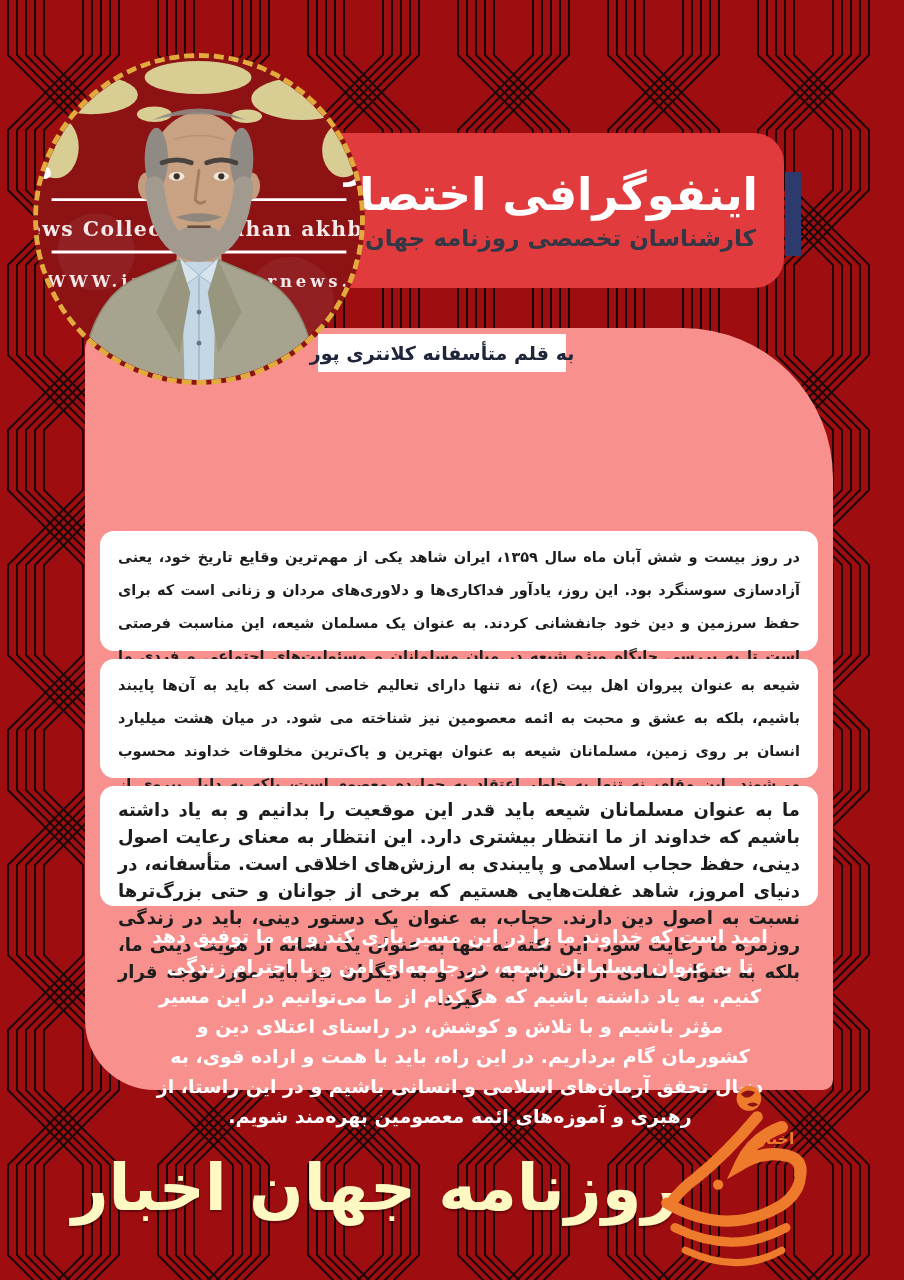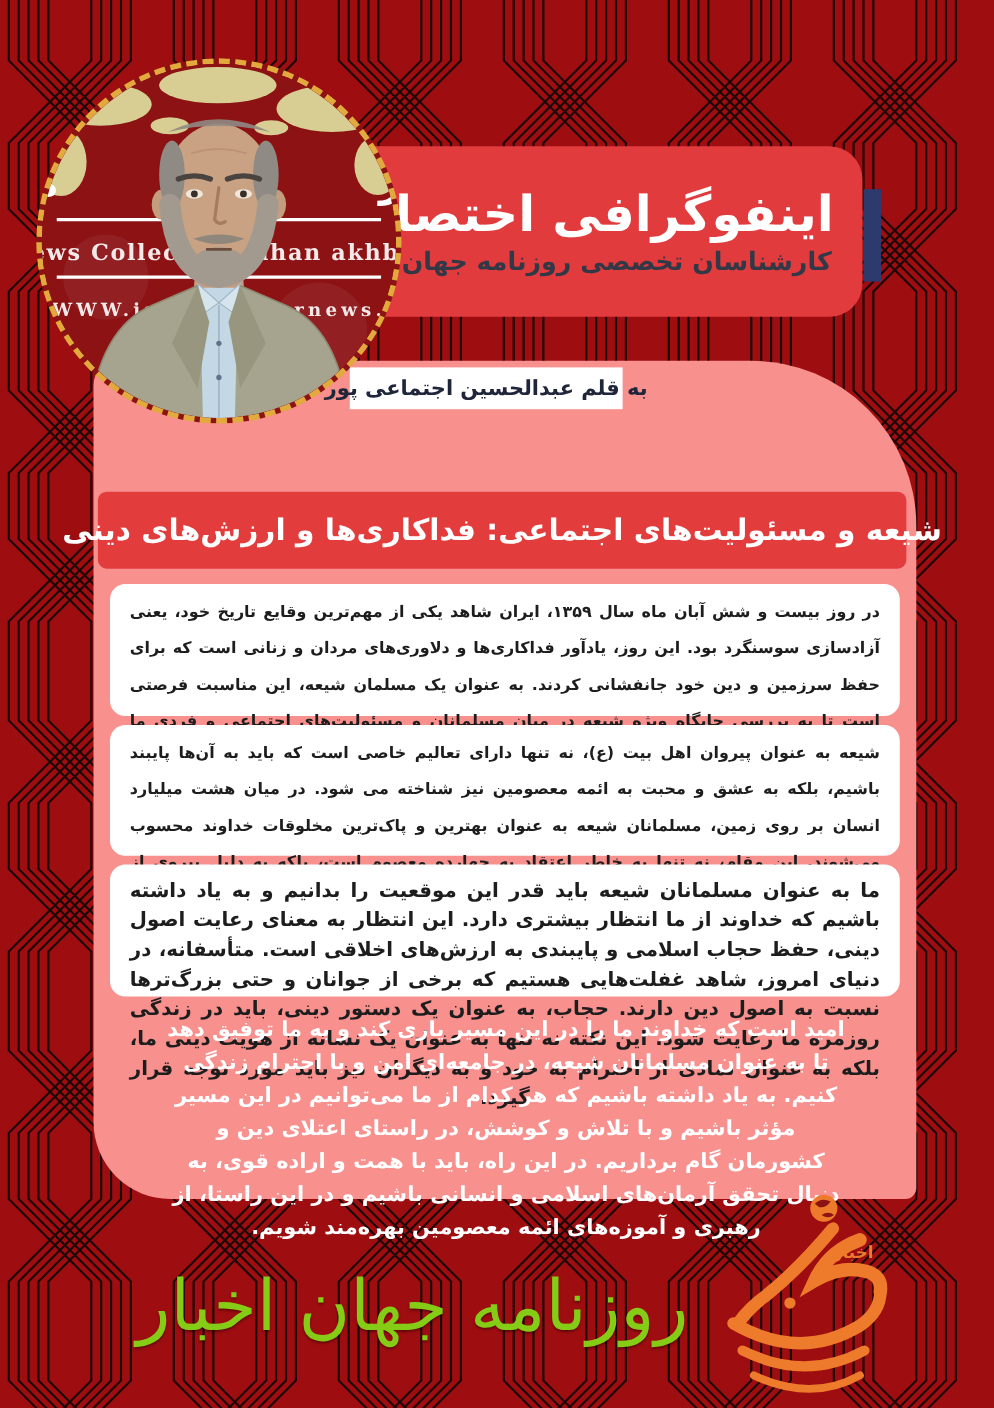--- a/index.html
+++ b/index.html
@@ -66,21 +66,21 @@
   .card.c3{top:458px;height:120px;font-size:18px;line-height:27px;}
   .closing{
     position:absolute;left:64px;top:592px;width:620px;direction:rtl;
     color:#ffffff;font-size:19px;font-weight:700;line-height:30px;
     text-align:center;margin:1px;
   }
 
   
   .footer-title{
     position:absolute;left:85px;top:1128px;width:580px;height:120px;z-index:2;
-    color:#84cc16;font-size:64px;font-weight:400;direction:rtl;
+    color:#fef9c3;font-size:64px;font-weight:700;direction:rtl;
     display:flex;align-items:center;justify-content:center;white-space:nowrap;
     text-shadow:0 2px 2px rgba(0,0,0,.35);
   }
   .footer-logo{position:absolute;left:650px;top:1082px;width:165px;height:195px;z-index:2;}
 </style>
 </head>
 <body>
 
 <svg class="bg-svg" width="904" height="1280" aria-hidden="true">
   <defs>
@@ -164,24 +164,23 @@
       <path d="M166 116 L162 146 Q166 152 172 148" stroke="#a67c5f" stroke-width="3" fill="none" stroke-linecap="round"></path>
       <path d="M120 132 Q126 196 166 200 Q206 196 212 132" stroke="#a39a8f" stroke-width="20" fill="none" stroke-linecap="round"></path>
       <ellipse cx="166" cy="186" rx="24" ry="14" fill="#a39a8f"></ellipse>
       <path d="M142 164 Q166 156 190 164 Q166 174 142 164 Z" fill="#8f867c"></path>
       <line x1="154" y1="174" x2="178" y2="174" stroke="#6b4c3c" stroke-width="2.5"></line>
       <path d="M140 84 Q166 76 192 84" stroke="#b58c6d" stroke-width="1.5" fill="none" opacity="0.7"></path>
     </g>
   </svg>
 </div>
 
-<div class="byline">به قلم عبدالحسین اجتماعی پور</div>
+<div class="byline">به قلم متأسفانه کلانتری پور</div>
 
 <main class="panel">
-  <div class="panel-heading">شیعه و مسئولیت‌های اجتماعی: فداکاری‌ها و ارزش‌های دینی</div>
   <article class="card c1">در روز بیست و شش آبان ماه سال ۱۳۵۹، ایران شاهد یکی از مهم‌ترین وقایع تاریخ خود، یعنی آزادسازی سوسنگرد بود. این روز، یادآور فداکاری‌ها و دلاوری‌های مردان و زنانی است که برای حفظ سرزمین و دین خود جانفشانی کردند. به عنوان یک مسلمان شیعه، این مناسبت فرصتی است تا به بررسی جایگاه ویژه شیعه در میان مسلمانان و مسئولیت‌های اجتماعی و فردی ما بپردازیم.</article>
   <article class="card c2">شیعه به عنوان پیروان اهل بیت (ع)، نه تنها دارای تعالیم خاصی است که باید به آن‌ها پایبند باشیم، بلکه به عشق و محبت به ائمه معصومین نیز شناخته می شود. در میان هشت میلیارد انسان بر روی زمین، مسلمانان شیعه به عنوان بهترین و پاک‌ترین مخلوقات خداوند محسوب می‌شوند. این مقام، نه تنها به خاطر اعتقاد به چهارده معصوم است، بلکه به دلیل پیروی از دستورات دین و تلاش برای زندگی بر اساس اصول اخلاقی و دینی نیز می‌باشد.</article>
   <article class="card c3">ما به عنوان مسلمانان شیعه باید قدر این موقعیت را بدانیم و به یاد داشته باشیم که خداوند از ما انتظار بیشتری دارد. این انتظار به معنای رعایت اصول دینی، حفظ حجاب اسلامی و پایبندی به ارزش‌های اخلاقی است. متأسفانه، در دنیای امروز، شاهد غفلت‌هایی هستیم که برخی از جوانان و حتی بزرگ‌ترها نسبت به اصول دین دارند. حجاب، به عنوان یک دستور دینی، باید در زندگی روزمره ما رعایت شود. این نکته نه تنها به عنوان یک نشانه از هویت دینی ما، بلکه به عنوان نمادی از احترام به خود و به دیگران نیز باید مورد توجه قرار گیرد.</article>
   <p class="closing">امید است که خداوند ما را در این مسیر یاری کند و به ما توفیق دهد تا به عنوان مسلمانان شیعه، در جامعه‌ای امن و با احترام زندگی کنیم. به یاد داشته باشیم که هر کدام از ما می‌توانیم در این مسیر مؤثر باشیم و با تلاش و کوشش، در راستای اعتلای دین و کشورمان گام برداریم. در این راه، باید با همت و اراده قوی، به دنبال تحقق آرمان‌های اسلامی و انسانی باشیم و در این راستا، از رهبری و آموزه‌های ائمه معصومین بهره‌مند شویم.</p>
 </main>
 
 <div class="footer-title">روزنامه جهان اخبار</div>
 <svg class="footer-logo" viewBox="0 0 160 190" aria-hidden="true">
   <g>
     <circle cx="96" cy="16" r="12" fill="#ee7a2b"></circle>

